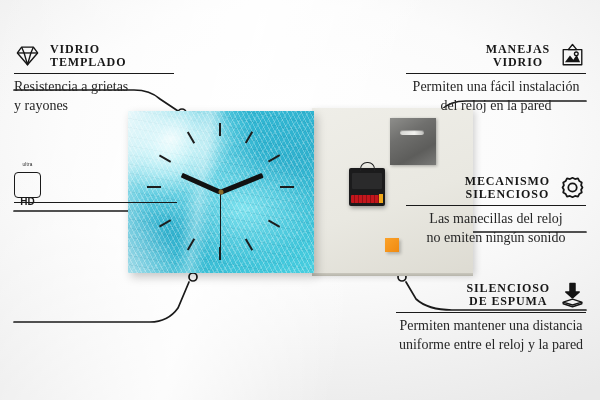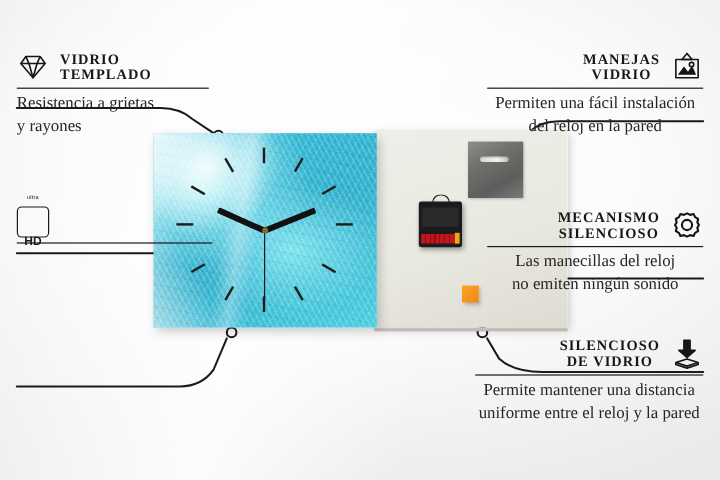--- a/index.html
+++ b/index.html
@@ -279,28 +279,28 @@
     </div>
     <div class="rule" style="width:180px;margin-left:auto;"></div>
     <div class="desc">Las manecillas del reloj
 no emiten ningún sonido</div>
   </div>
 
   <div class="label right" style="left:396px; top:281px; width:190px;">
     <div class="head">
       <div class="title-lines">
         <span>SILENCIOSO</span>
-        <span>DE VIDRIO</span>
+        <span>DE ESPUMA</span>
       </div>
       <svg class="icon" viewBox="0 0 32 32">
         <g fill="none" stroke="#151515" stroke-width="1.7" stroke-linejoin="round">
           <path d="M13 3 H19 V13 H24 L16 20 L8 13 H13 Z" fill="#151515"></path>
           <path d="M16 21.5 L27 25 L16 28.5 L5 25 Z"></path>
           <path d="M5 25 V27 L16 30.5 L27 27 V25"></path>
         </g>
       </svg>
     </div>
     <div class="rule" style="width:190px;margin-left:auto;"></div>
-    <div class="desc">Permite mantener una distancia
+    <div class="desc">Permiten mantener una distancia
 uniforme entre el reloj y la pared</div>
   </div>
 
 </div>
 
 </body></html>

